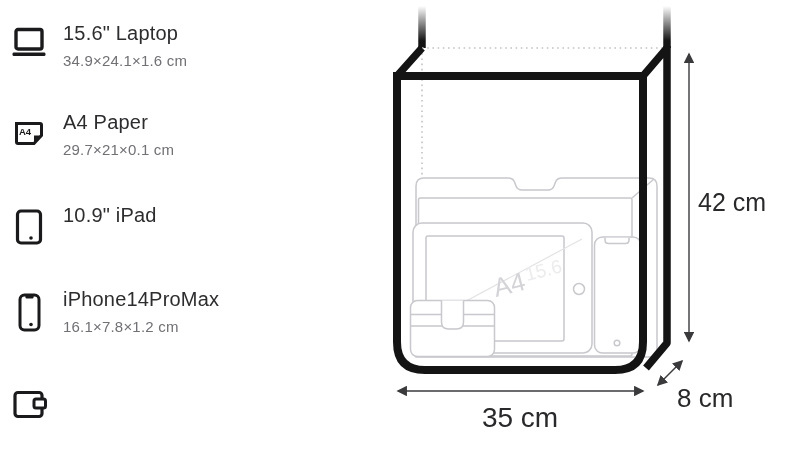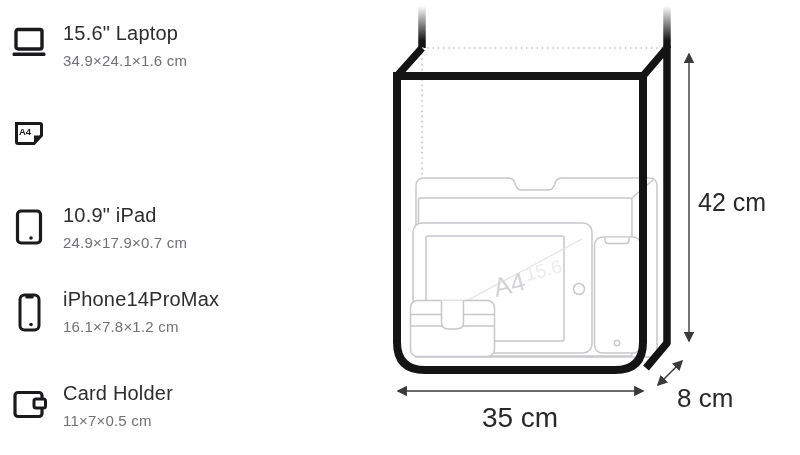--- a/index.html
+++ b/index.html
@@ -40,32 +40,35 @@
     </div>
 
     <div class="item" style="top:109px">
       <div class="item-icon">
         <svg width="34" height="36" viewBox="0 0 34 36">
           <path d="M4.5,7.5 H28 Q29.5,7.5 29.5,9 V19.5 L22,27.5 H6 Q4.5,27.5 4.5,26 Z" fill="none" stroke="#1a1a1c" stroke-width="3"></path>
           <path d="M29.5,19.5 L22,27.5 L22,19.5 Z" fill="#1a1a1c"></path>
           <text x="7" y="18.5" font-size="9.5" font-weight="bold" fill="#1a1a1c">A4</text>
         </svg>
       </div>
+      <div class="item-text">
+        <div class="item-name">A4 Paper</div>
+        <div class="item-dims">29.7×21×0.1 cm</div>
+      </div>
     </div>
 
     <div class="item" style="top:202px">
       <div class="item-icon">
         <svg width="34" height="40" viewBox="0 0 34 40">
           <rect x="5.5" y="2" width="23" height="32" rx="3.5" fill="none" stroke="#1a1a1c" stroke-width="3.2"></rect>
           <circle cx="19" cy="29" r="1.8" fill="#1a1a1c"></circle>
         </svg>
       </div>
       <div class="item-text">
         <div class="item-name">10.9" iPad</div>
-        <div class="item-dims">24.9×17.9×0.7 cm</div>
       </div>
     </div>
 
     <div class="item" style="top:286px">
       <div class="item-icon">
         <svg width="34" height="42" viewBox="0 0 34 42">
           <rect x="8" y="2" width="19" height="35" rx="4.5" fill="none" stroke="#1a1a1c" stroke-width="3"></rect>
           <rect x="13.5" y="2" width="8" height="3.4" rx="1.2" fill="#1a1a1c"></rect>
           <circle cx="19" cy="31.5" r="1.8" fill="#1a1a1c"></circle>
         </svg>
@@ -75,24 +78,20 @@
         <div class="item-dims">16.1×7.8×1.2 cm</div>
       </div>
     </div>
 
     <div class="item" style="top:380px">
       <div class="item-icon">
         <svg width="36" height="36" viewBox="0 0 36 36">
           <rect x="3" y="5.5" width="27" height="24" rx="3" fill="none" stroke="#1a1a1c" stroke-width="3.2"></rect>
           <rect x="22" y="12" width="11.5" height="9" rx="2" fill="#fff" stroke="#1a1a1c" stroke-width="3"></rect>
         </svg>
-      </div>
-      <div class="item-text">
-        <div class="item-name">Card Holder</div>
-        <div class="item-dims">11×7×0.5 cm</div>
       </div>
     </div>
   </div>
 
   <svg class="diagram-svg" width="800" height="455" viewBox="0 0 800 455">
     <defs>
       <linearGradient id="strapFade" gradientUnits="userSpaceOnUse" x1="0" y1="6" x2="0" y2="47">
         <stop offset="0" stop-color="#141414" stop-opacity="0"></stop>
         <stop offset="0.85" stop-color="#141414" stop-opacity="1"></stop>
       </linearGradient>

